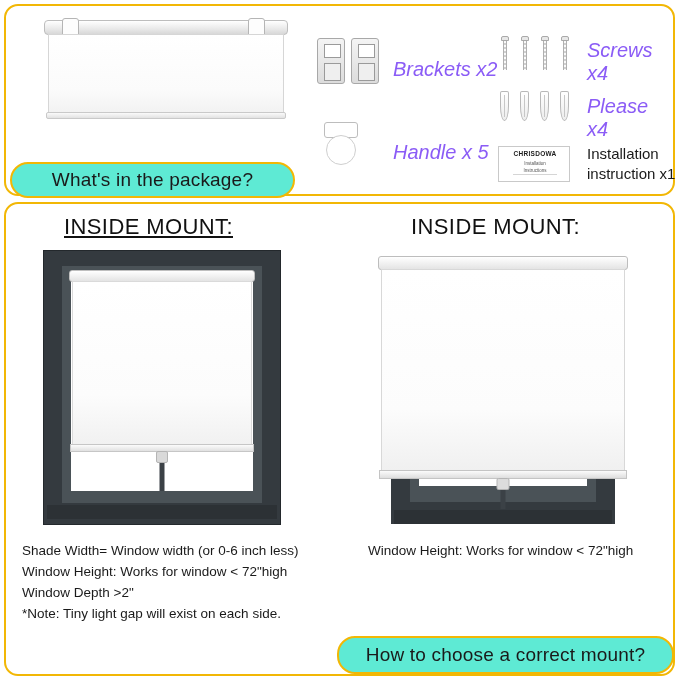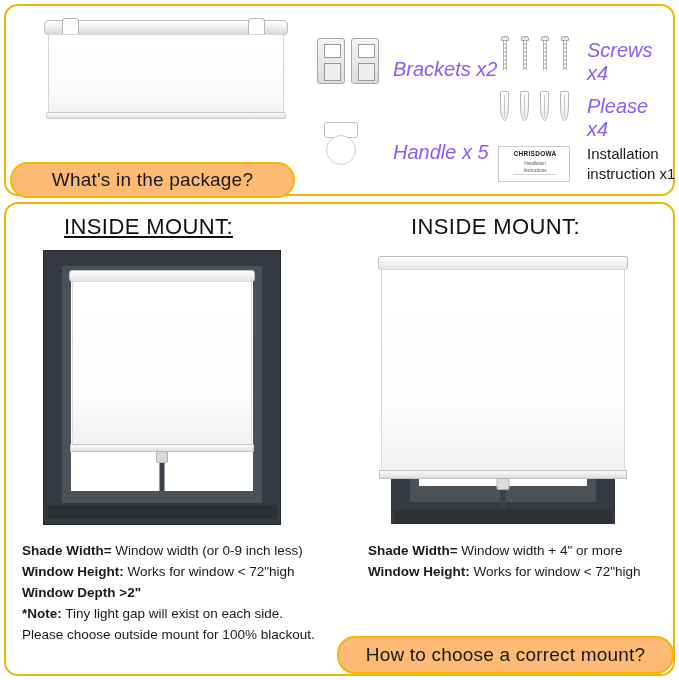--- a/index.html
+++ b/index.html
@@ -33,21 +33,21 @@
   #mount-panel {
     left: 4px;
     top: 202px;
     width: 671px;
     height: 474px;
   }
 
   
   .badge {
     position: absolute;
-    background: #fdba74;
+    background: #5eead4;
     border: 2px solid #f2b705;
     border-radius: 18px;
     color: #1a1a1a;
     display: flex;
     align-items: center;
     justify-content: center;
     font-size: 19px;
     letter-spacing: .2px;
     box-sizing: border-box;
     white-space: nowrap;
@@ -514,21 +514,21 @@
   
   .spec-block {
     position: absolute;
     font-size: 13.5px;
     line-height: 21px;
     color: #1a1a1a;
   }
   #inside-specs { left: 22px; top: 540px; width: 330px; }
   #outside-specs { left: 368px; top: 540px; width: 305px; }
   .spec-line { white-space: nowrap; }
-  .spec-strong { font-weight: bold; }
+  .spec-strong { font-weight: normal; }
 </style>
 </head>
 <body>
 
 <div class="panel" id="package-panel">
 
   <div class="pkg-shade-wrap">
     <div class="pkg-roller-tube"></div>
     <div class="pkg-end-cap left"></div>
     <div class="pkg-end-cap right"></div>
@@ -605,38 +605,32 @@
   <div class="mullion"></div>
   <div class="sill"></div>
   <div class="shade-head"></div>
   <div class="shade-fabric"></div>
   <div class="shade-rail"></div>
   <div class="shade-tab"></div>
 </div>
 
 <div class="spec-block" id="inside-specs">
   <div class="spec-line">
-    <span class="spec-strong">Shade Width=</span><span> Window width (or 0-9 inch less)</span>
+    <span class="spec-strong">Shade Width=</span><span> Window width (or 0-6 inch less)</span>
   </div>
   <div class="spec-line">
     <span class="spec-strong">Window Height:</span><span> Works for window &lt; 72"high</span>
   </div>
   <div class="spec-line">
     <span class="spec-strong">Window Depth &gt;2"</span><span></span>
   </div>
   <div class="spec-line">
     <span class="spec-strong">*Note:</span><span> Tiny light gap will exist on each side.</span>
   </div>
-  <div class="spec-line">
-    <span>Please choose outside mount for 100% blackout.</span>
-  </div>
 </div>
 
 <div class="spec-block" id="outside-specs">
   <div class="spec-line">
-    <span class="spec-strong">Shade Width=</span><span> Window width + 4" or more</span>
-  </div>
-  <div class="spec-line">
     <span class="spec-strong">Window Height:</span><span> Works for window &lt; 72"high</span>
   </div>
 </div>
 
 <div class="badge" id="size-badge">How to choose a correct mount?</div>
 
 </body></html>

